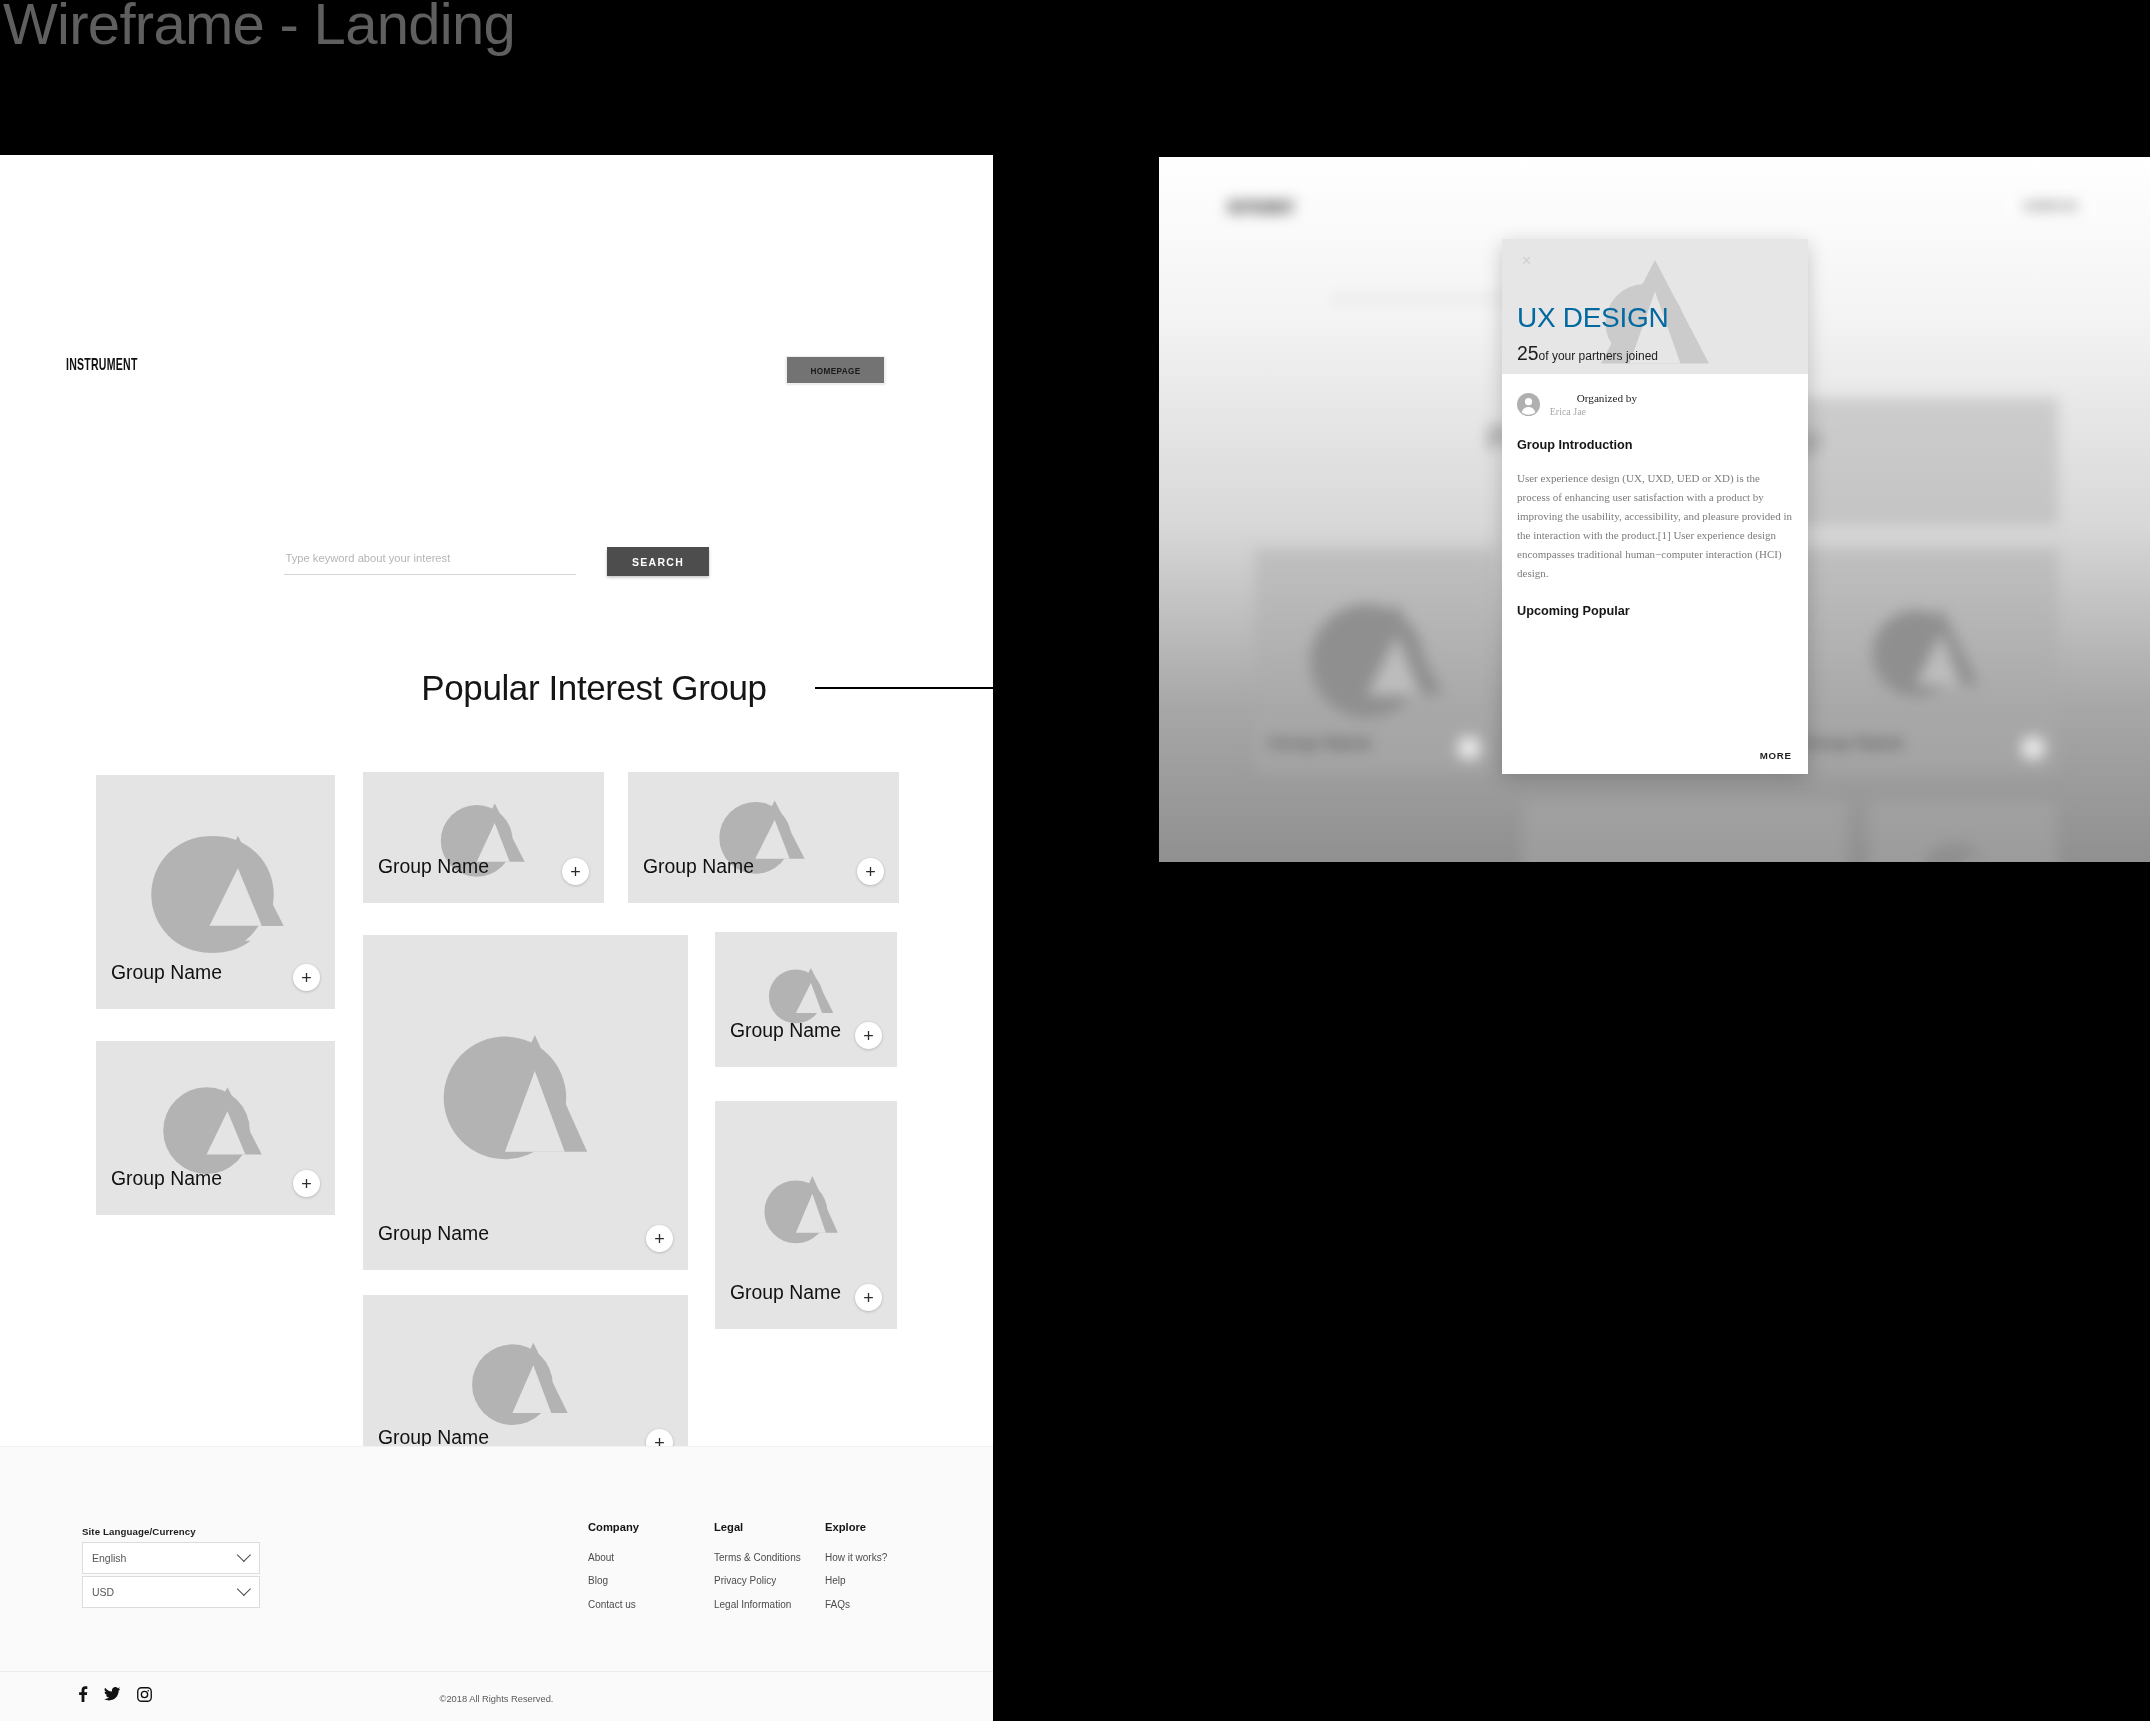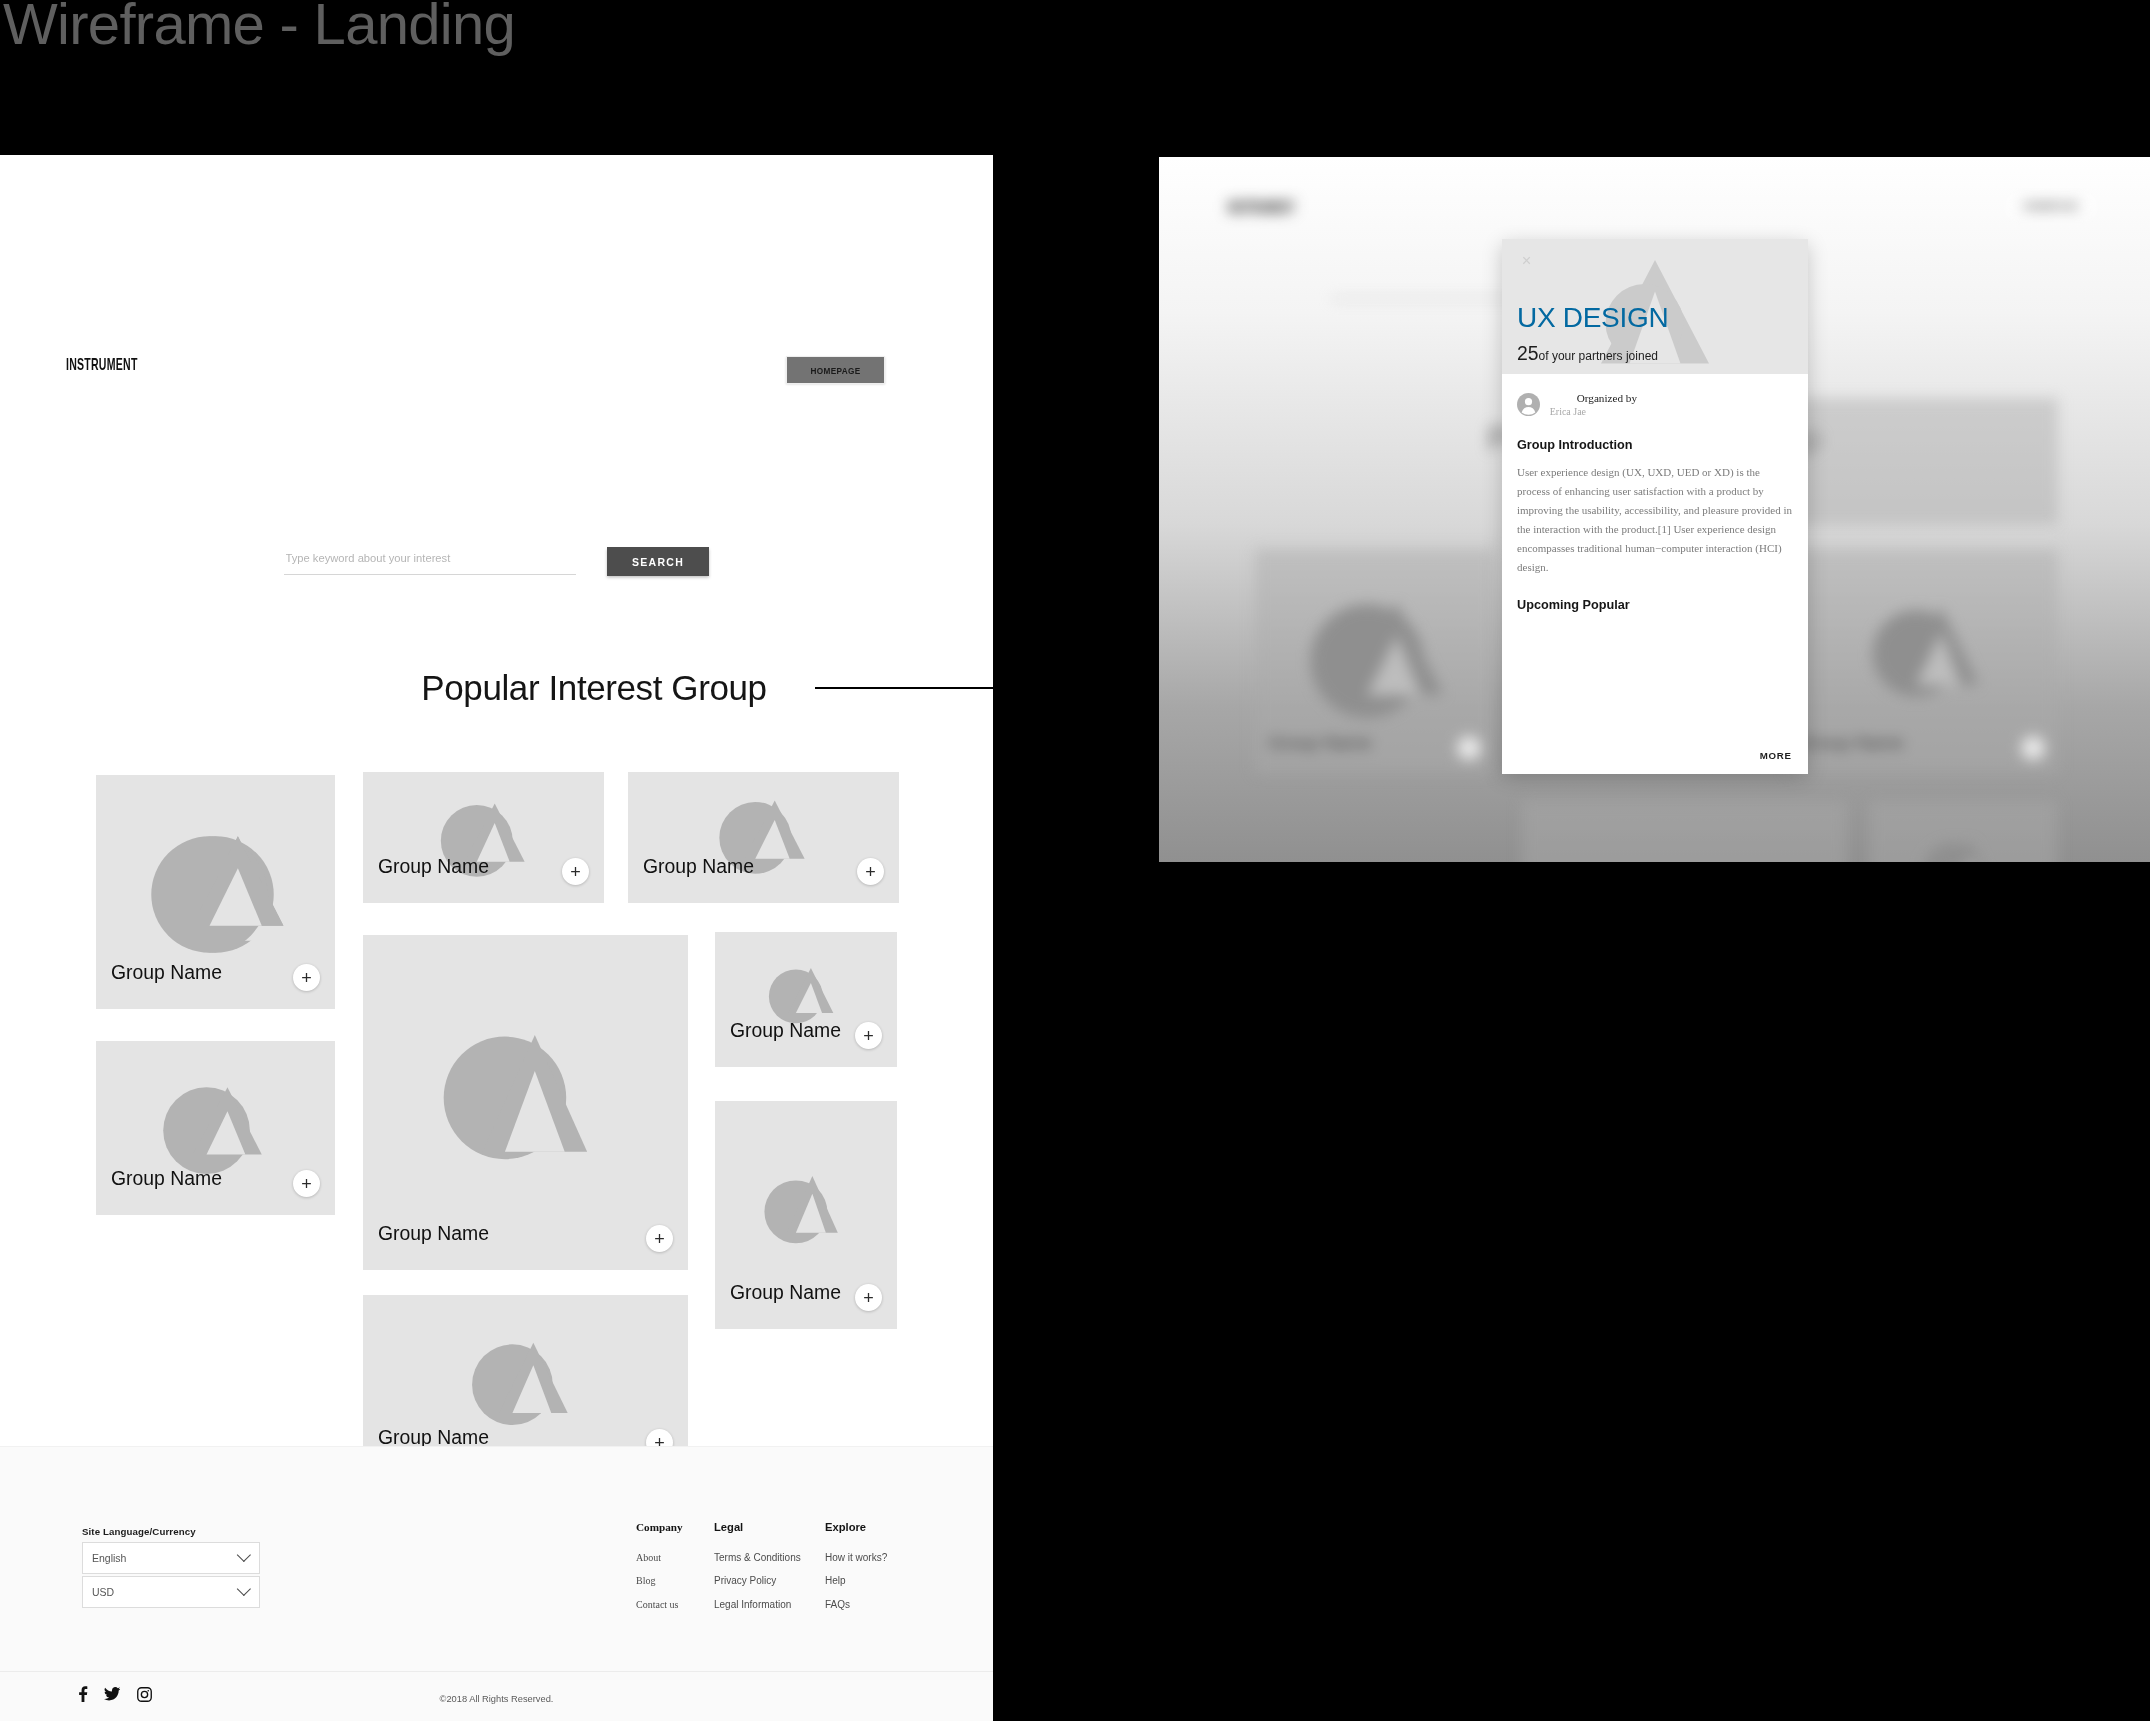--- a/index.html
+++ b/index.html
@@ -103,21 +103,21 @@
     position: absolute; right: 10.5px; width: 9.7px; height: 9.7px;
     border-right: 1.2px solid #4a4a4a; border-bottom: 1.2px solid #4a4a4a;
     transform: rotate(45deg) translate(-2.2px,-2.2px);
   }
   #sel-lang { top: 95px; }
   #sel-cur  { top: 129px; }
 
   .fcol { position: absolute; top: 74px; }
   .fcol h4 { font-size: 11.2px; font-weight: 700; color: #141414; margin-bottom: 18.7px; }
   .fcol a { display: block; font-size: 10px; color: #4c4c4c; text-decoration: none; margin-bottom: 12.7px; }
-  #fcol-company { left: 636px; font-family: Liberation Serif, serif; }
+  #fcol-company { left: 588px; }
   #fcol-legal   { left: 714px; }
   #fcol-explore { left: 825px; }
 
   .footer-divider { position: absolute; left: 0; top: 224px; width: 993px; height: 0.7px; background: #ececec; }
   .socials { position: absolute; left: 78px; top: 239px; display: flex; gap: 16.4px; align-items: center; }
   .socials .ic { cursor: pointer; display: flex; align-items: center; }
   .copyright { position: absolute; left: 0; top: 247px; width: 993px; text-align: center; font-size: 9.3px; color: #5a5a5a; }
 
   
   .connector { position: absolute; left: 815px; top: 673px; width: 610px; height: 30px; pointer-events: none; }
@@ -174,21 +174,21 @@
   .modal-sub .big { font-size: 19.4px; font-weight: 400; }
   .modal-sub .small { font-size: 12px; }
   .modal-body { padding: 15px 15px 0 15px; }
   .organizer { display: flex; align-items: center; gap: 9.7px; margin-top: 3px; }
   .avatar-ic { width: 23px; height: 23px; flex: 0 0 23px; }
   .org-text .org-by { font-size: 11.2px; color: #1d1d1d; font-family: "Liberation Serif", serif; padding-left: 27px; }
   .org-text .org-name { font-size: 10px; color: #a9a9a9; font-family: "Liberation Serif", serif; margin-top: 1.5px; }
   .mod-h { font-size: 12.7px; font-weight: 700; color: #161616; margin-top: 21px; }
   .mod-p {
     font-family: "Liberation Serif", serif; font-size: 11px; line-height: 1.73;
-    color: #7c7c7c; margin-top: 11px;
+    color: #7c7c7c; margin-top: 17px;
   }
   .events { margin-top: 10.5px; }
   .event-row { display: flex; gap: 12px; margin-top: 10.5px; }
   .event-thumb { width: 47px; height: 47px; flex: 0 0 47px; background: #e6e6e6; position: relative; overflow: hidden; }
   .event-info { flex: 1; position: relative; padding-bottom: 9px; border-bottom: 0.7px solid #e8e8e8; }
   .event-title { font-size: 11px; font-weight: 700; color: #171717; }
   .event-desc { font-size: 10px; color: #9b9b9b; line-height: 1.45; margin-top: 3px; width: 150px; }
   .heart-ic { position: absolute; right: 3px; top: 1.5px; width: 14px; height: 12.7px; cursor: pointer; }
   .more-link {
     position: absolute; right: 16.4px; bottom: 13.5px; font-size: 9.7px; font-weight: 700;

